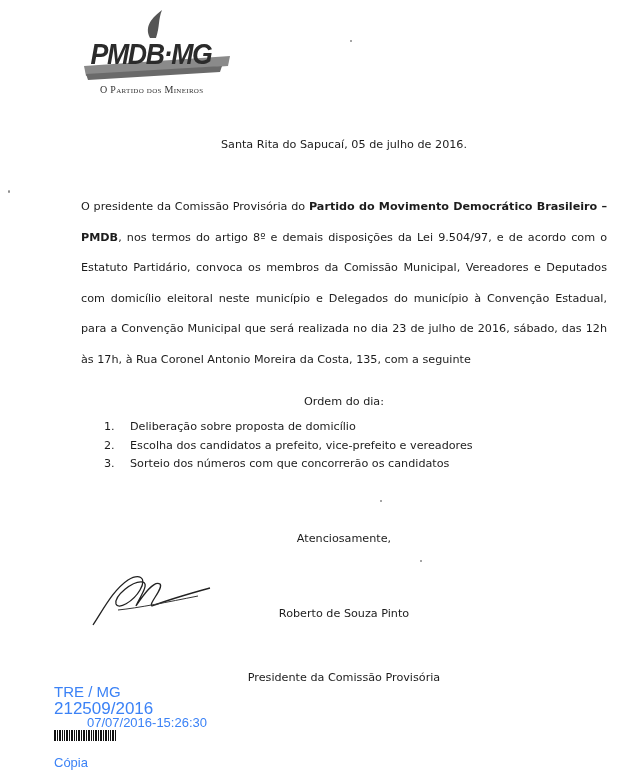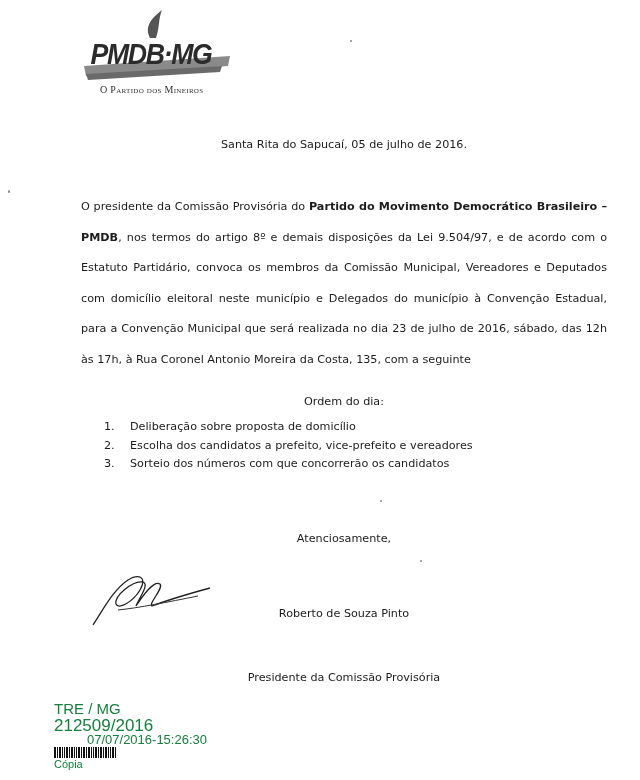--- a/index.html
+++ b/index.html
@@ -26,28 +26,28 @@
     .para { top: 192px; line-height: 30.5px; text-align: justify; }
     .para b { font-weight: bold; }
     .agenda-title { top: 395px; }
     .agenda { position: absolute; left: 104px; top: 420px; font-family: "DejaVu Sans", sans-serif; font-size: 11.2px; color: #1c1c1c; }
     .agenda .row { height: 18.5px; display: flex; }
     .agenda .num { width: 26px; }
     .closing { top: 532px; }
     .signature { position: absolute; left: 88px; top: 570px; }
     .signer { top: 607px; }
     .role { top: 636px; margin-top: 35px; }
-    .stamp { position: absolute; left: 54px; top: 701px; font-family: "Liberation Sans", sans-serif; color: #15803d; }
+    .stamp { position: absolute; left: 54px; top: 684px; font-family: "Liberation Sans", sans-serif; color: #3b82f6; }
     .stamp .l1 { font-size: 15px; line-height: 16px; }
     .stamp .l2 { font-size: 14.5px; line-height: 16px; letter-spacing: -0.2px; }
     .stamp .l3 { font-size: 17px; line-height: 17px; }
     .stamp .l4 { font-size: 13px; line-height: 12px; padding-left: 33px; }
     .barcode { display: flex; height: 11px; margin-top: 1px; }
     .barcode span { background: #111; height: 100%; margin-right: 1px; }
-    .stamp .l5 { font-size: 11px; line-height: 12px; }
+    .stamp .l5 { font-size: 13px; line-height: 12px; margin-top: 16px; }
     .speck { position: absolute; background: #888; border-radius: 50%; }
   </style>
 </head>
 <body>
 
 <div class="logo">
   <svg width="150" height="80">
     <path d="M68 30 C 62 18, 70 10, 80 2 C 76 12, 78 18, 74 30 Z" fill="#555"></path>
     <path d="M2 58 L148 48 L146 58 L4 68 Z" fill="#8a8a8a"></path>
     <path d="M4 66 L140 58 L138 64 L6 72 Z" fill="#6a6a6a"></path>

